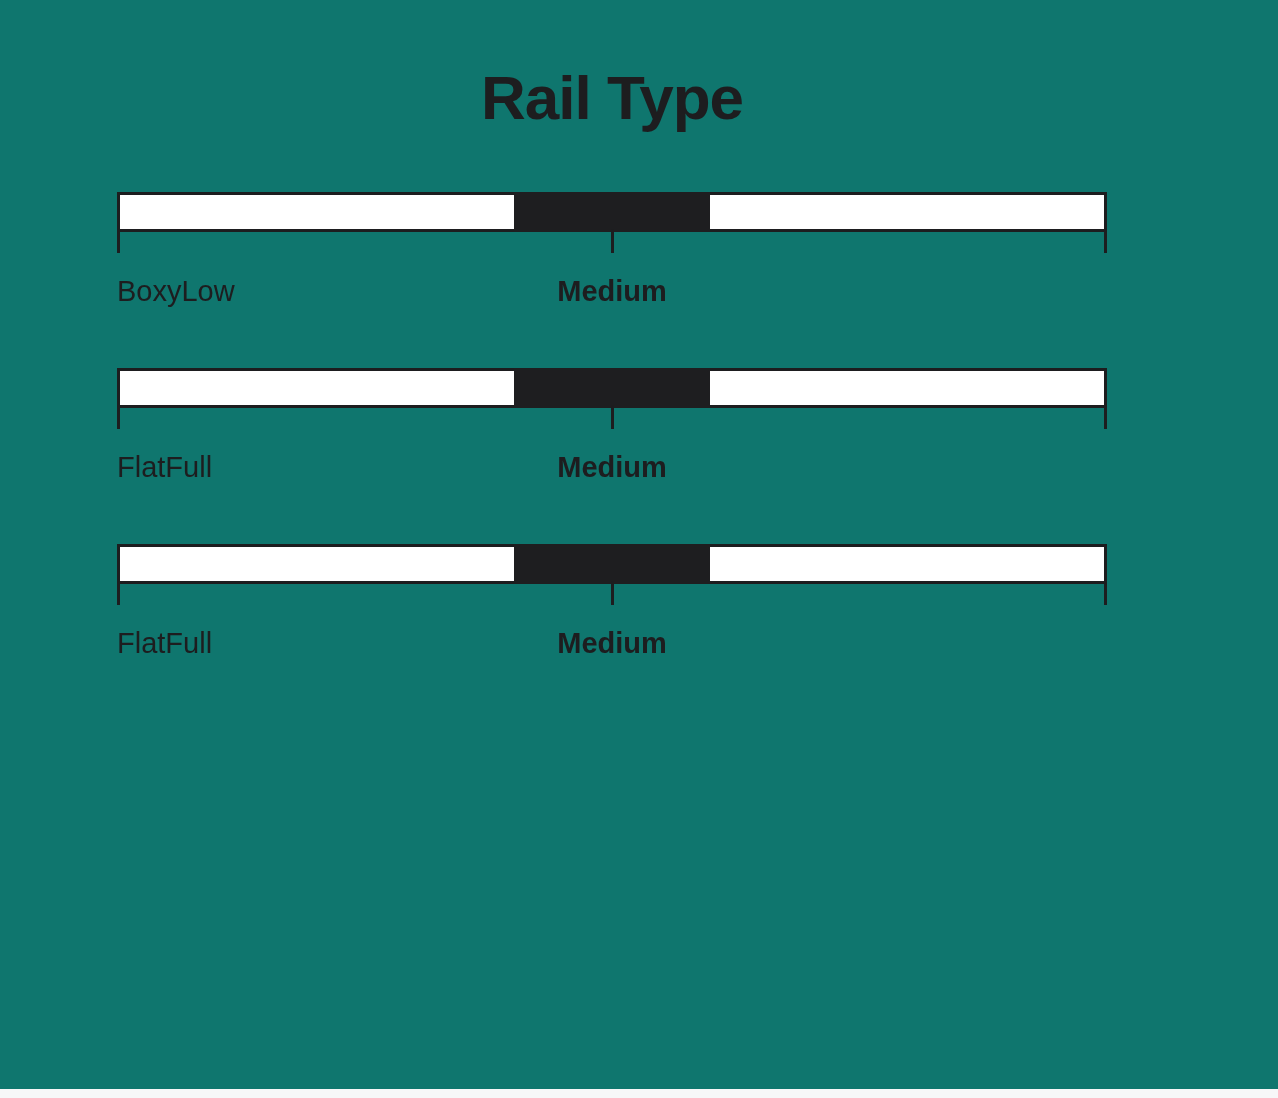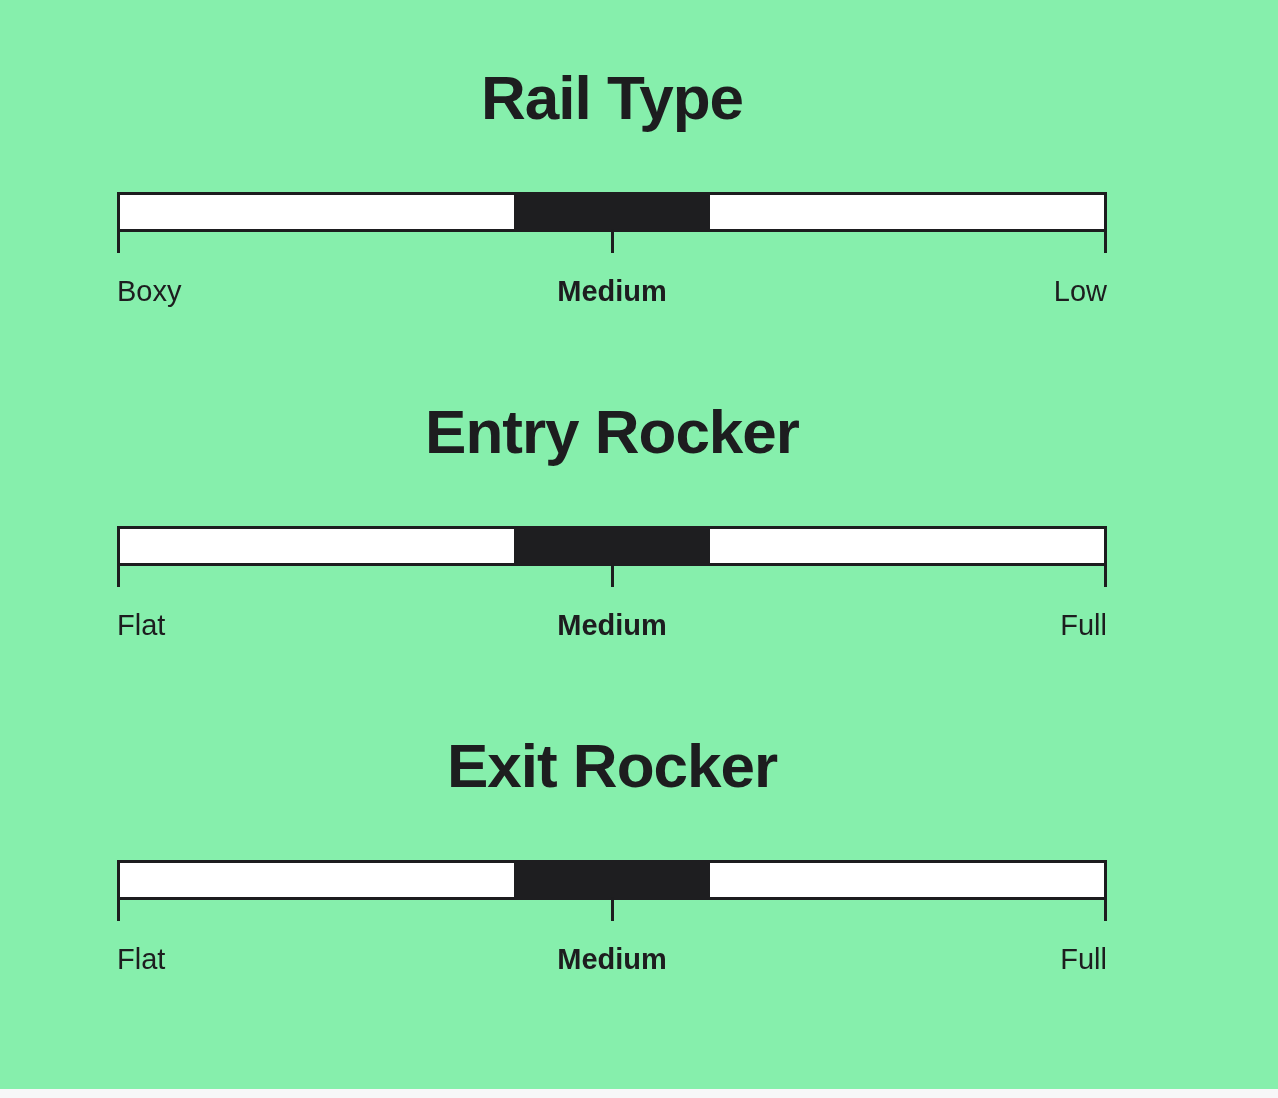--- a/index.html
+++ b/index.html
@@ -8,21 +8,21 @@
     height: 1098px;
     background: #ffffff;
     font-family: "Liberation Sans", sans-serif;
     color: #1d1d1f;
     overflow: hidden;
   }
   .page {
     position: relative;
     width: 1278px;
     height: 1098px;
-    background: #86efac;
+    background: #0f766e;
   }
   .content {
     position: absolute;
     left: 117px;
     top: 0;
     width: 990px;
     padding-top: 66px;
   }
   .section-title {
     margin: 0;
@@ -55,21 +55,20 @@
     width: 3px;
     height: 24px;
     background: #1d1d1f;
   }
   .tick-left   { left: -3px; }
   .tick-center { left: 50%; margin-left: -1px; }
   .tick-right  { right: -3px; }
   .slider-labels {
     margin-top: 44px;
     display: flex;
-    justify-content: space-between;
     font-size: 29px;
     line-height: 30px;
     font-weight: 400;
     color: #1d1d1f;
   }
   .slider-label-center {
     position: absolute;
     left: 50%;
     transform: translateX(-50%);
     font-weight: bold;
@@ -99,36 +98,34 @@
         <div class="tick tick-right"></div>
       </div>
       <div class="slider-labels">
         <span>Boxy</span>
         <span class="slider-label-center">Medium</span>
         <span>Low</span>
       </div>
     </div>
 
     <div class="section">
-      <h2 class="section-title">Entry Rocker</h2>
       <div class="slider-track">
         <div class="slider-fill" style="left: 40%; width: 20%; background: rgb(30, 30, 32);"></div>
         <div class="tick tick-left"></div>
         <div class="tick tick-center"></div>
         <div class="tick tick-right"></div>
       </div>
       <div class="slider-labels">
         <span>Flat</span>
         <span class="slider-label-center">Medium</span>
         <span>Full</span>
       </div>
     </div>
 
     <div class="section">
-      <h2 class="section-title">Exit Rocker</h2>
       <div class="slider-track">
         <div class="slider-fill" style="left: 40%; width: 20%; background: rgb(30, 30, 32);"></div>
         <div class="tick tick-left"></div>
         <div class="tick tick-center"></div>
         <div class="tick tick-right"></div>
       </div>
       <div class="slider-labels">
         <span>Flat</span>
         <span class="slider-label-center">Medium</span>
         <span>Full</span>

